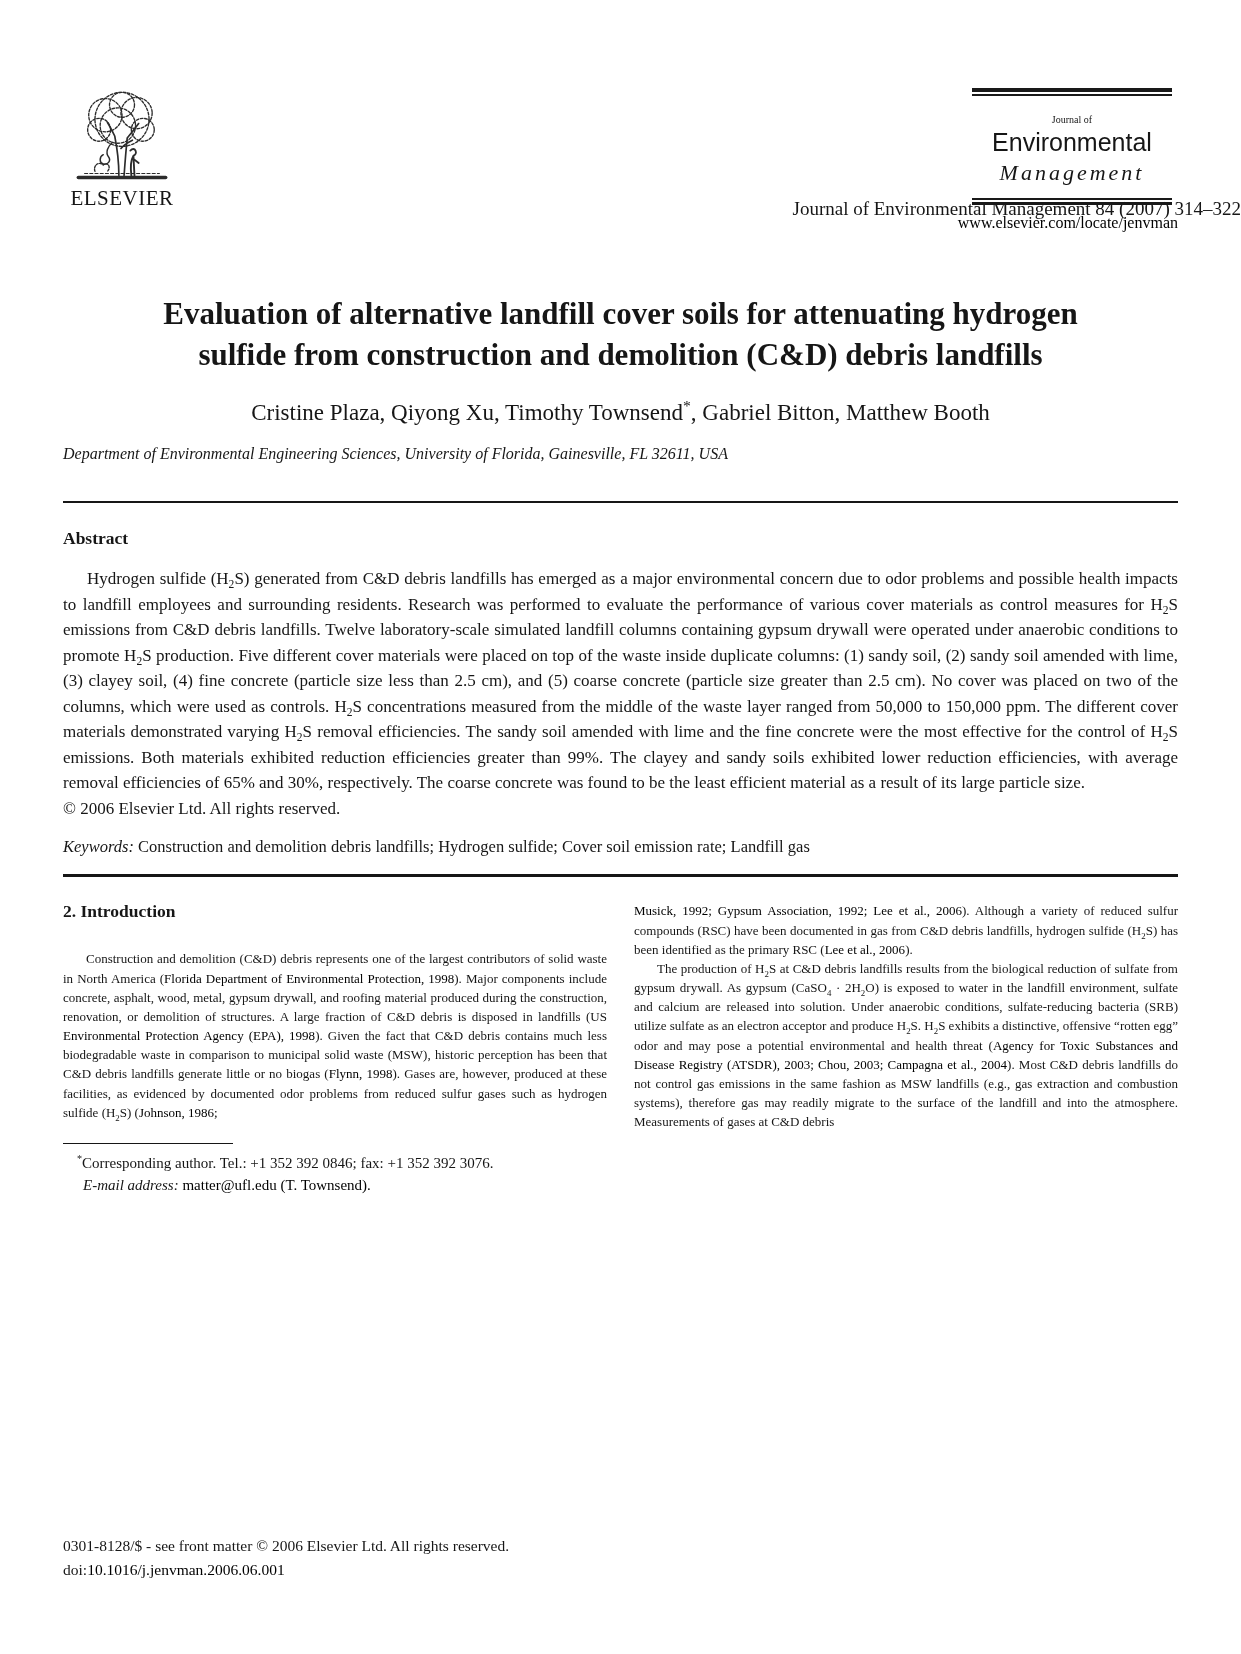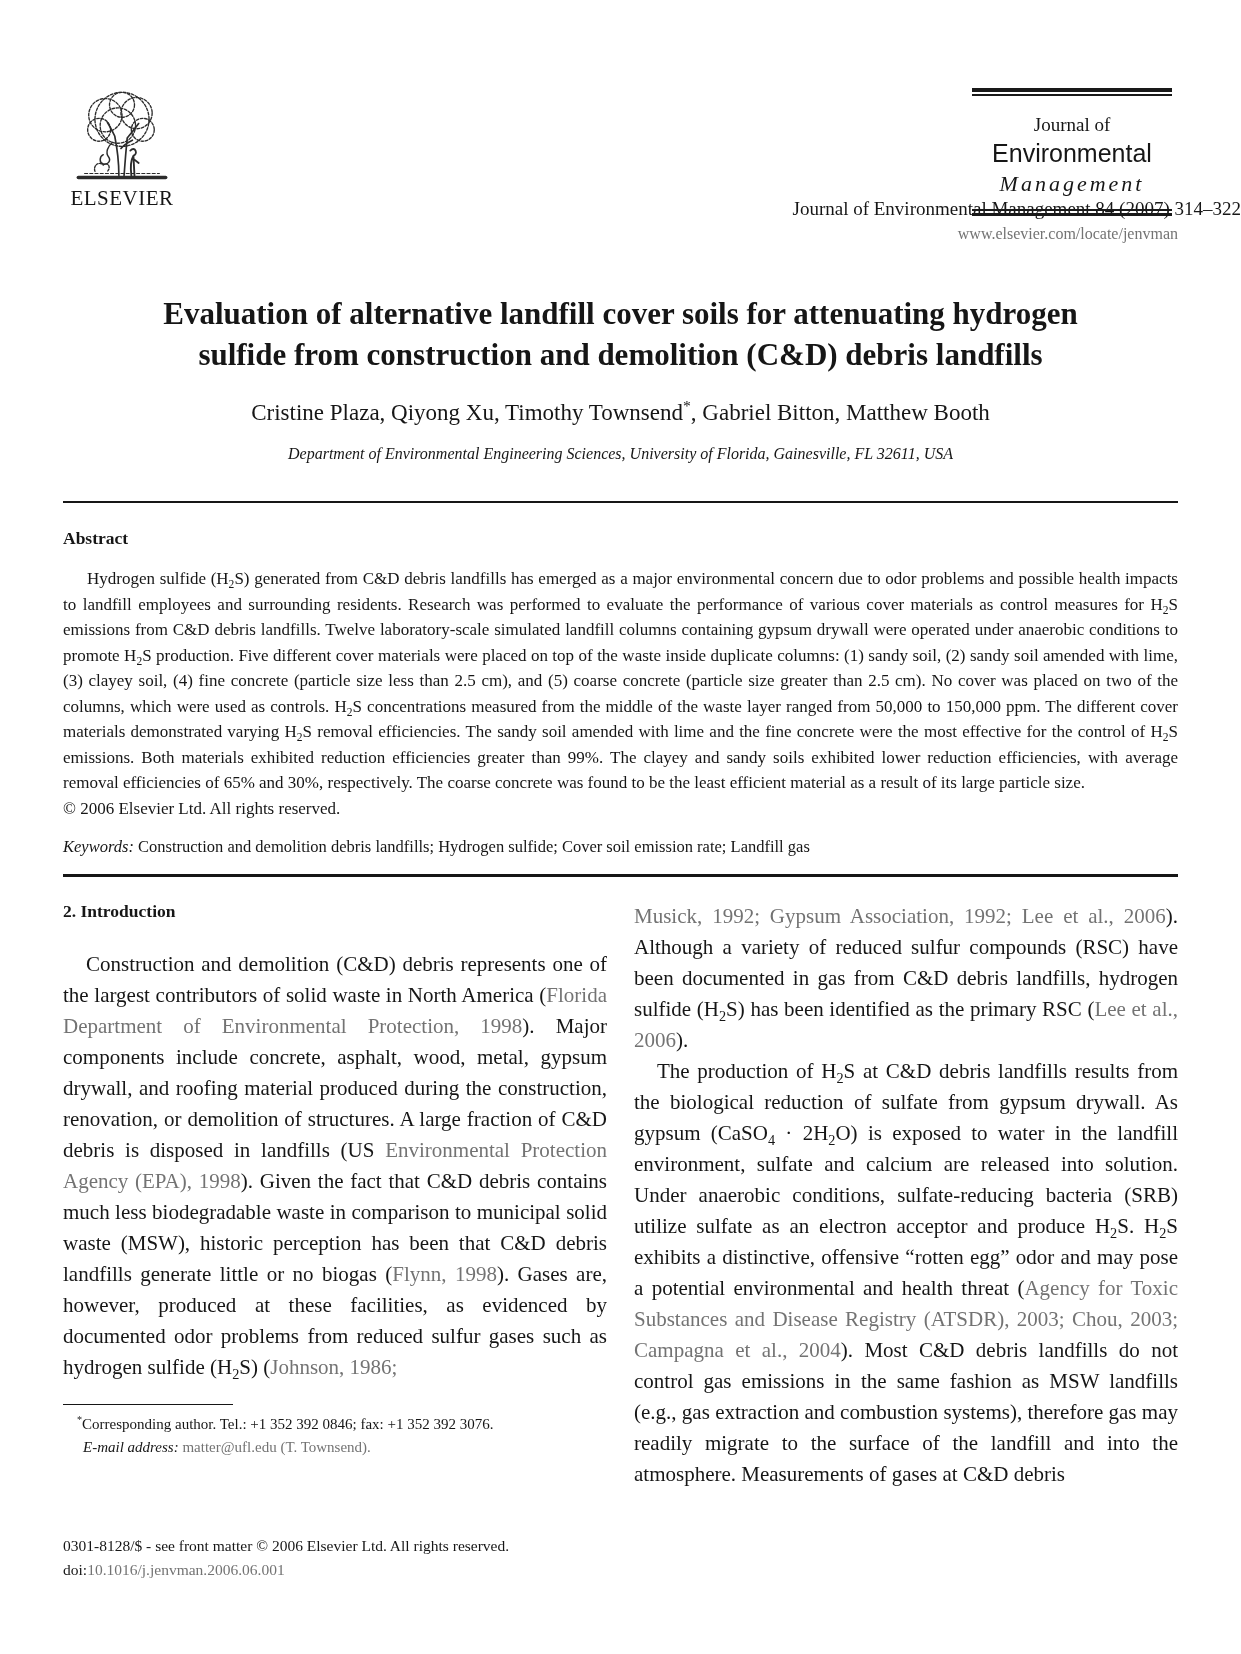--- a/index.html
+++ b/index.html
@@ -17,48 +17,48 @@
 
   
   .hdr { position:relative; height:255px; }
   .logo { position:absolute; left:63px; top:88px; width:118px; text-align:center; }
   .logo svg { display:block; margin:0 auto; }
   .logo-word { font-size:21px; letter-spacing:.5px; margin-top:2px; }
   .citation { position:absolute; left:0; right:0; top:198px; text-align:right; font-size:19px; }
   .mast { position:absolute; right:63px; top:88px; width:282px; }
   .mast-inner { width:200px; margin-left:auto; margin-right:6px; text-align:center; }
   .mast-rule-top { height:8px; border-top:4px solid #191919; border-bottom:2px solid #191919; }
-  .mast-line1 { font-size:19px; margin-top:18px; }
+  .mast-line1 { font-size:10px; margin-top:18px; }
   .mast-line2 { font-family:"Liberation Sans", sans-serif; font-size:25px; font-weight:500; margin-top:3px; }
   .mast-line3 { font-style:italic; font-size:22px; letter-spacing:3px; margin-top:3px; }
   .mast-rule-bot { height:7px; border-top:2px solid #191919; border-bottom:3.5px solid #191919; margin-top:12px; }
   .mast-url { text-align:right; font-size:16px; margin-top:9px; white-space:nowrap; }
 
-  a.plain, .lnk { color:#737373; text-decoration:none; cursor:pointer; }
+  a.plain, .lnk { color:#000000; text-decoration:none; cursor:pointer; }
 
   
   .title { text-align:center; font-size:31px; line-height:1.33; margin-top:38px; }
   .authors { text-align:center; font-size:23px; margin-top:25px; }
-  .affil { text-align:center; font-style:italic; font-size:16px; margin-top:19px; }
+  .affil { text-align:left; font-style:italic; font-size:16px; margin-top:19px; }
   .dates { text-align:center; font-size:16px; margin-top:13px; line-height:1.45; }
 
   .rule-thin  { border:0; border-top:2px solid #161616; margin-top:38px; }
   .rule-thick { border:0; border-top:3.5px solid #161616; margin-top:17px; }
 
   
   .abs-head { font-size:17.5px; font-weight:bold; margin-top:25px; }
   .abs-text { font-size:17px; line-height:1.5; text-align:justify; margin-top:17px; text-indent:24px; }
   .copyright { font-size:17px; line-height:1.5; }
   .keywords { font-size:16.5px; margin-top:16px; }
 
   
   .cols { display:flex; gap:27px; margin-top:24px; }
   .col { flex:1 1 0; min-width:0; }
   .sec-head { font-size:17.5px; font-weight:bold; }
-  .body-p { font-size:21px; line-height:1.475; text-align:justify; }
+  .body-p { font-size:13px; line-height:1.475; text-align:justify; }
   .indent { text-indent:23px; }
   .mt { margin-top:27px; }
   sub, sup { font-size:68%; line-height:0; }
   .ital { font-style:italic; }
 
   
   .footnote { margin-top:21px; font-size:15px; line-height:1.5; }
   .fn-rule { width:170px; border:0; border-top:1.5px solid #161616; margin-bottom:8px; }
   .fn-l1 { text-indent:14px; }
   .fn-l2 { padding-left:20px; }

